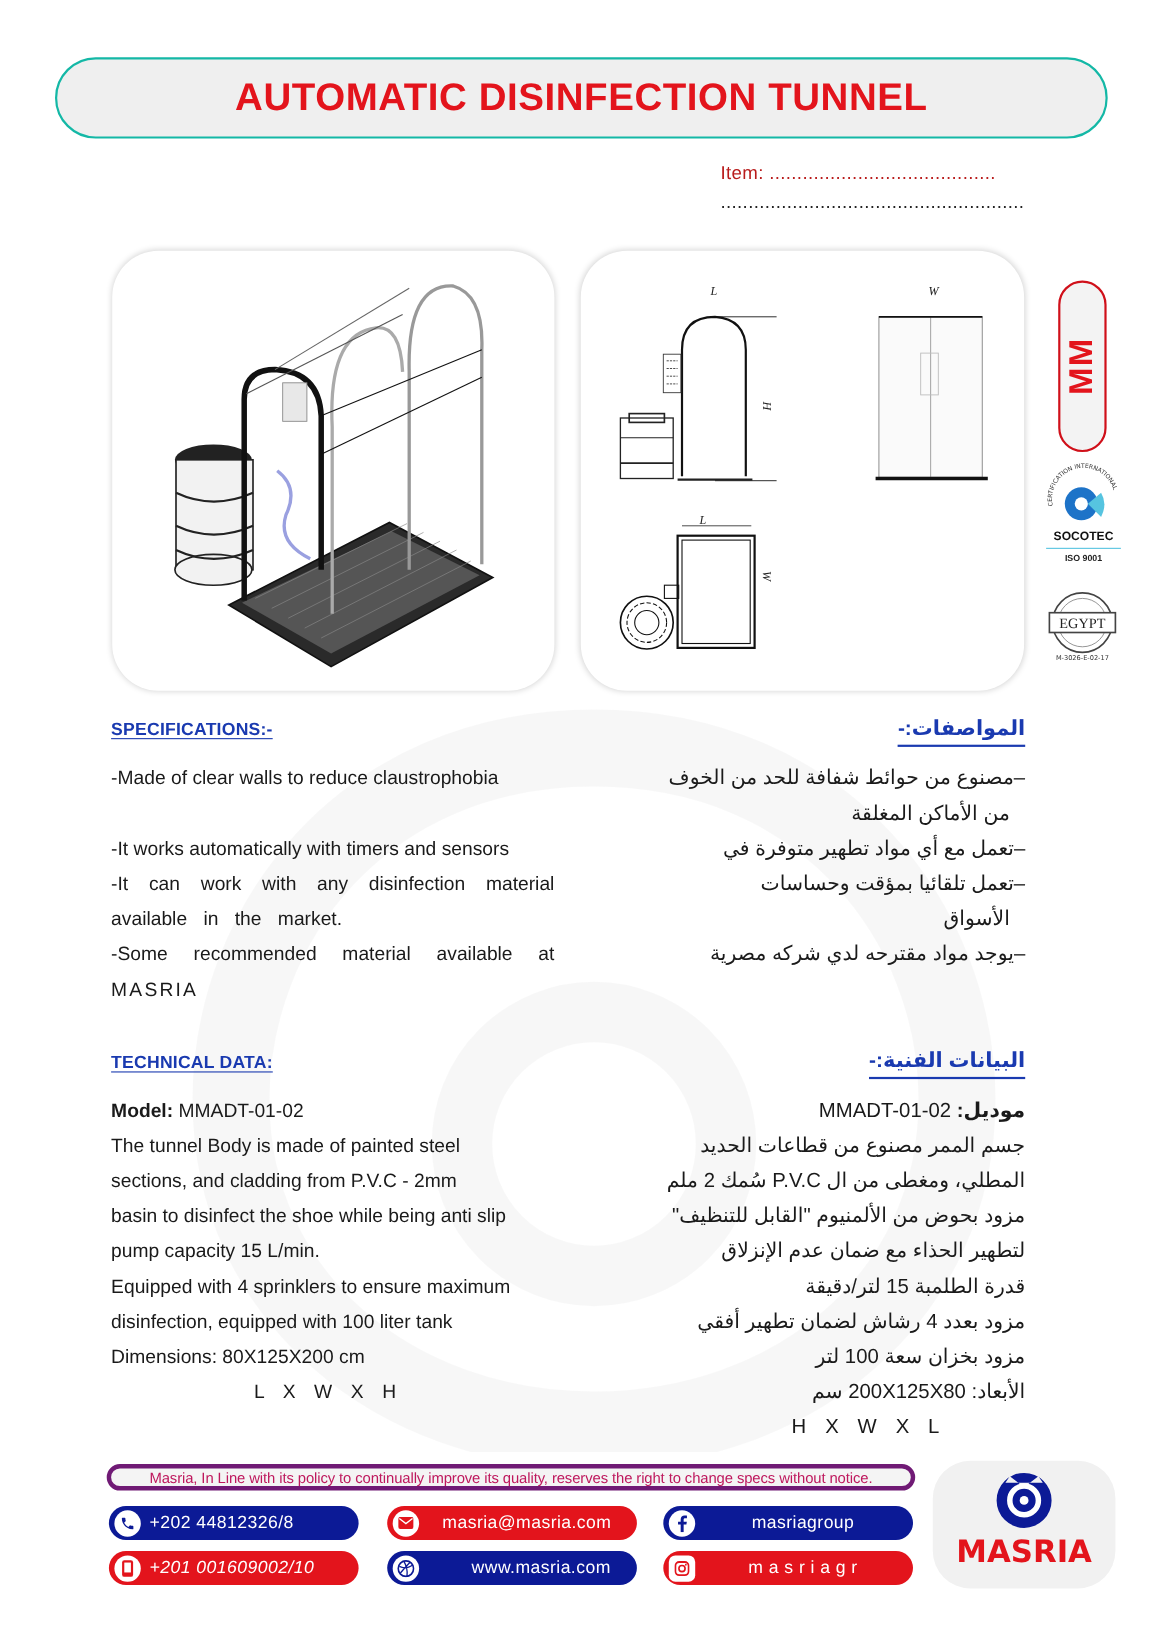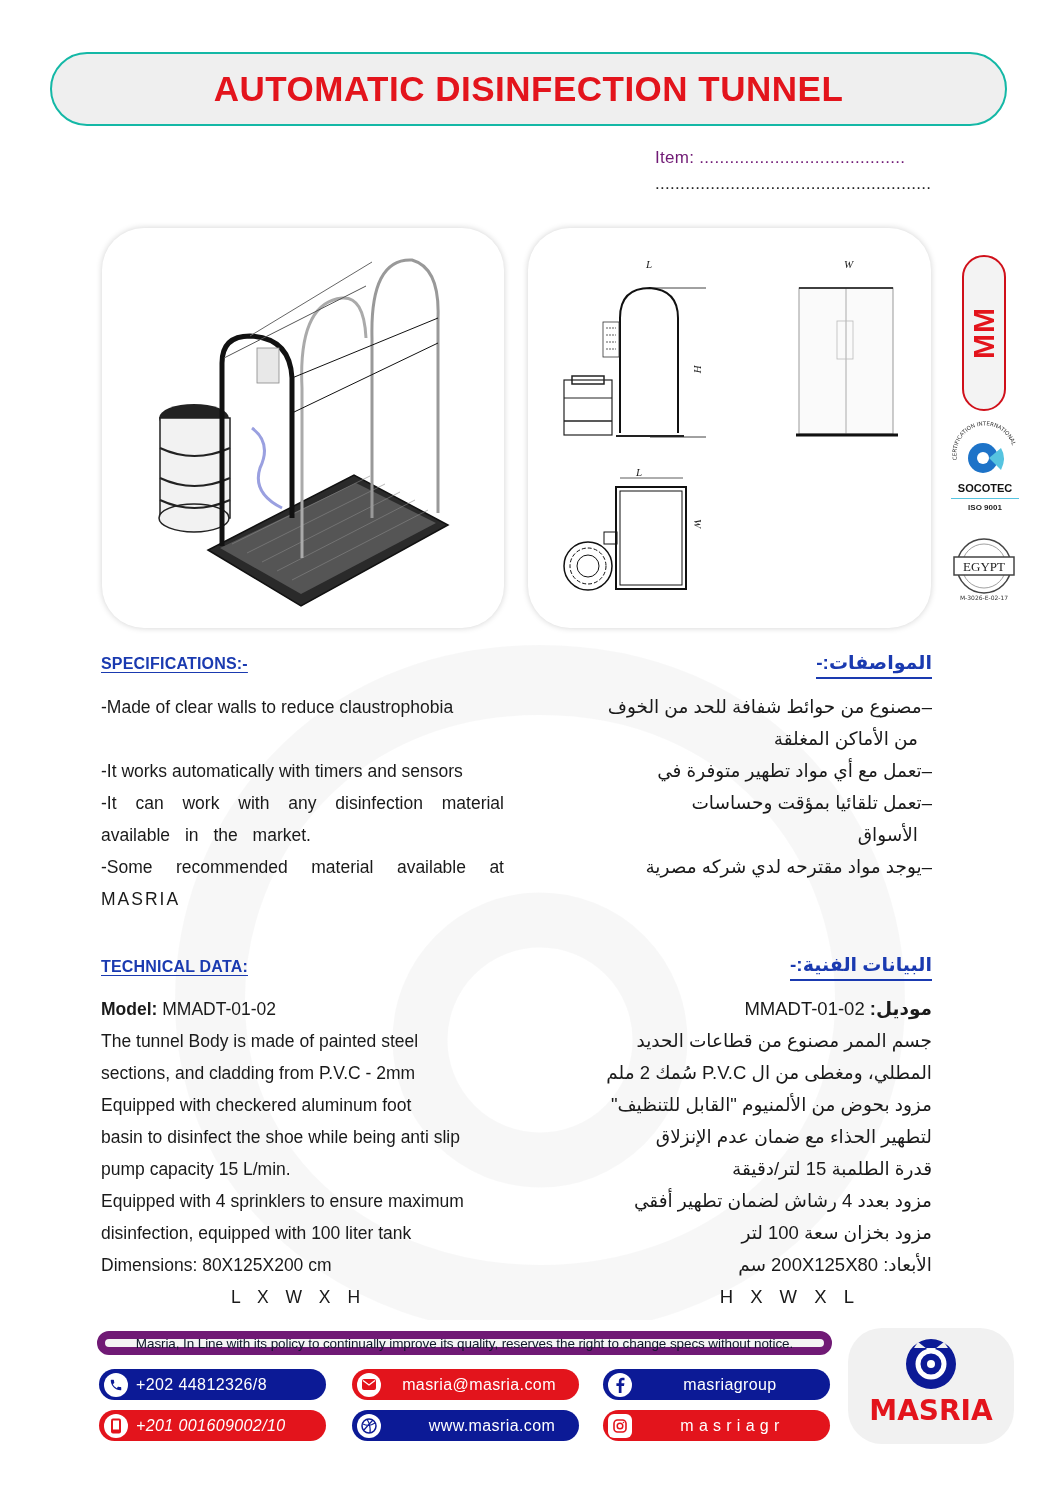--- a/index.html
+++ b/index.html
@@ -6,21 +6,21 @@
   html, body { width: 1058px; height: 1497px; background: #ffffff; overflow: hidden; }
   body { position: relative; font-family: "Liberation Sans", "DejaVu Sans", sans-serif; color: #1a1a1a; }
 
   .title-bar {
     position: absolute; left: 50px; top: 52px; width: 957px; height: 74px;
     border: 2px solid #14b8a6; border-radius: 40px; background: #efefef;
     display: flex; align-items: center; justify-content: center;
   }
   .title-bar h1 { font-size: 35px; font-weight: bold; color: #e3141c; letter-spacing: 0.5px; }
 
-  .item-line { position: absolute; left: 655px; font-size: 17px; color: #701a75; letter-spacing: 0.3px; }
+  .item-line { position: absolute; left: 655px; font-size: 17px; color: #b91c1c; letter-spacing: 0.3px; }
   .item-line.l1 { top: 148px; }
   .item-line.l2 { top: 174px; color: #222; }
 
   .card {
     position: absolute; background: #fff; border-radius: 42px;
     box-shadow: 0 0 6px rgba(0,0,0,0.18);
   }
   .card.iso { left: 102px; top: 228px; width: 402px; height: 400px; }
   .card.draw { left: 528px; top: 228px; width: 403px; height: 400px; }
   .card svg { position: absolute; left: 0; top: 0; }
@@ -55,22 +55,22 @@
   .col-en p.blank { height: 32px; }
   .col-ar { position: absolute; left: 520px; width: 412px; direction: rtl; font-size: 18.5px; color: #1a1a1a; }
   .col-ar p { line-height: 32px; height: 32px; white-space: nowrap; }
   .col-ar p.ind { padding-right: 14px; }
   .bold { font-weight: bold; }
   .dims-sub { text-align: left; padding-left: 130px; letter-spacing: 6px; }
   .dims-sub-ar { letter-spacing: 6px; padding-right: 72px; direction: ltr; text-align: right; padding-left: 0; }
 
   .notice {
     position: absolute; left: 97px; top: 1331px; width: 735px; height: 24px;
-    border: 8px solid #701a75; border-radius: 12px; background: #f4f4f4;
-    font-size: 13.5px; display: flex; align-items: center; justify-content: center; color: #0f172a;
+    border: 4px solid #701a75; border-radius: 12px; background: #f4f4f4;
+    font-size: 13.5px; display: flex; align-items: center; justify-content: center; color: #be185d;
     white-space: nowrap; letter-spacing: -0.1px;
   }
 
   .pill {
     position: absolute; height: 31px; border-radius: 16px; color: #fff;
     display: flex; align-items: center; font-size: 16px; letter-spacing: 0.4px;
   }
   .pill.blue { background: #0c1a96; }
   .pill.red { background: #e3141c; }
   .pill .ic {
@@ -227,21 +227,20 @@
   <p>–يوجد مواد مقترحه لدي شركه مصرية</p>
 </div>
 
 <div class="sec-head-en" style="left:101px; top:958px;">TECHNICAL DATA:</div>
 <div class="sec-head-ar" style="right:126px; top:954px;">البيانات الفنية:-</div>
 
 <div class="col-en" style="top:993px;">
   <p><span class="bold">Model:</span> <span>MMADT-01-02</span></p>
   <p>The tunnel Body is made of painted steel</p>
   <p>sections, and cladding from P.V.C - 2mm</p>
-  <p>Equipped with checkered aluminum foot</p>
   <p>basin to disinfect the shoe while being anti slip</p>
   <p>pump capacity 15 L/min.</p>
   <p>Equipped with 4 sprinklers to ensure maximum</p>
   <p>disinfection, equipped with 100 liter tank</p>
   <p>Dimensions: 80X125X200 cm</p>
   <p class="dims-sub">L X W X H</p>
 </div>
 
 <div class="col-ar" style="top:993px;">
   <p><span class="bold">موديل:</span> <span>MMADT-01-02</span></p>

